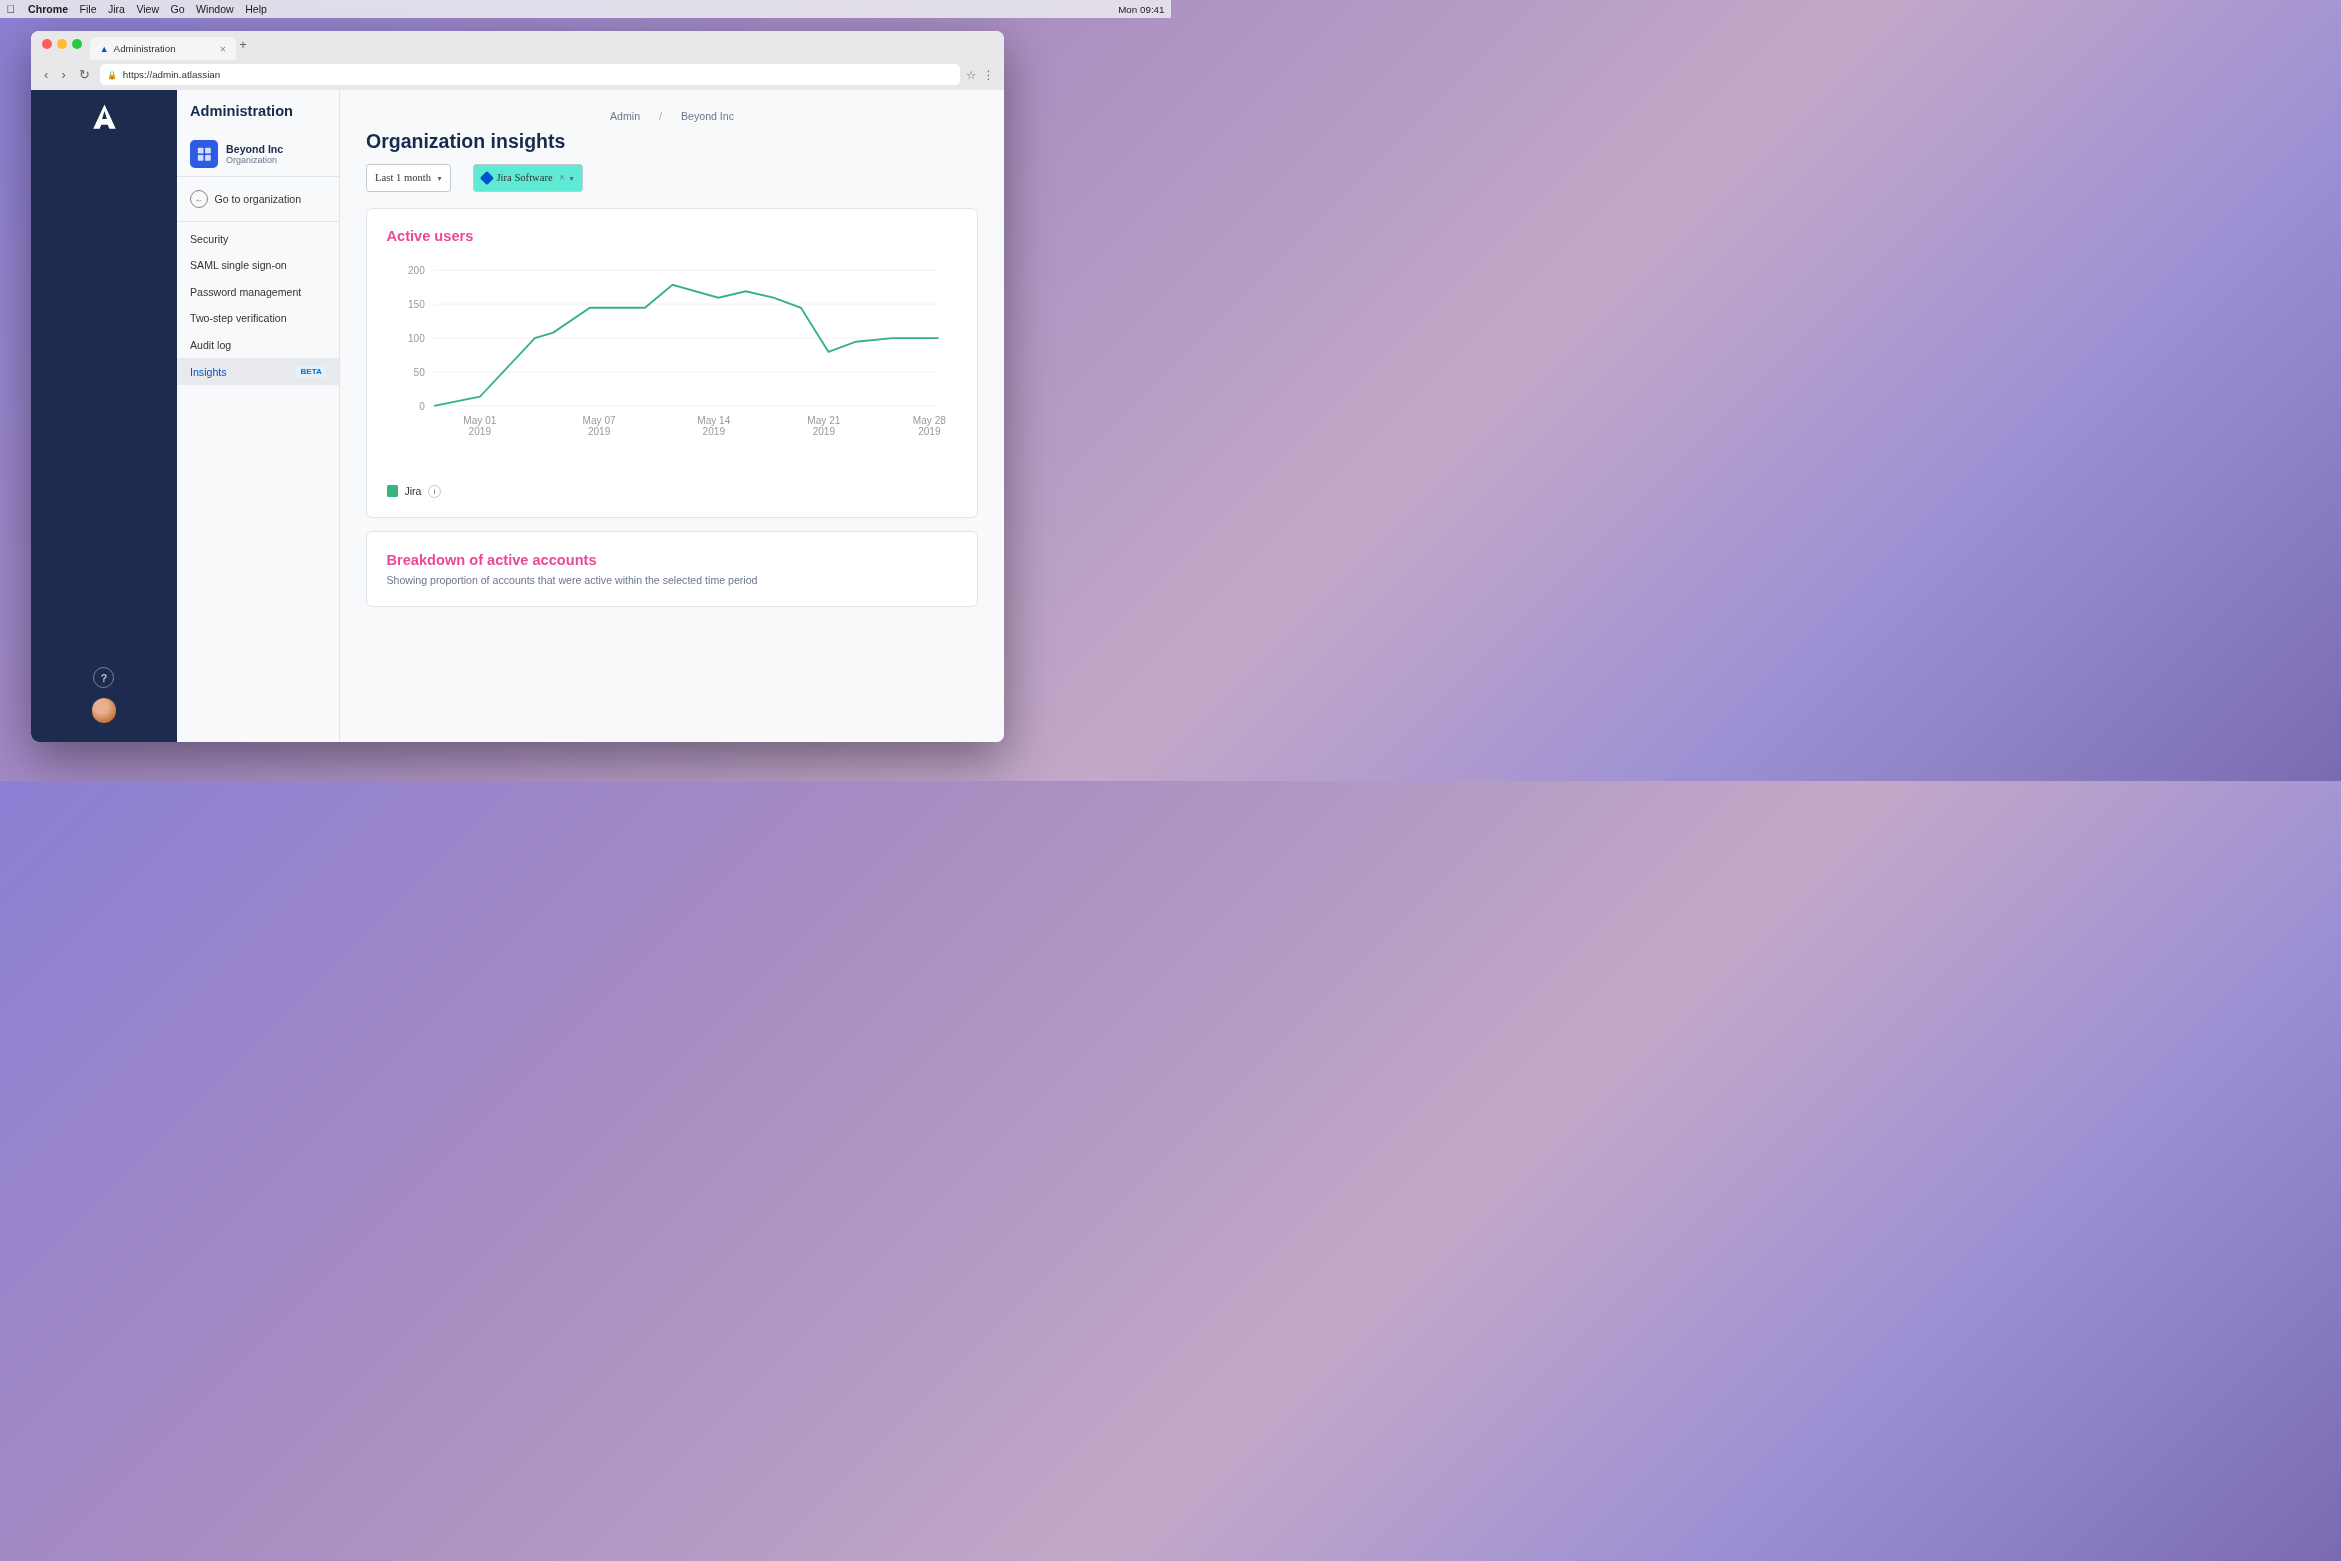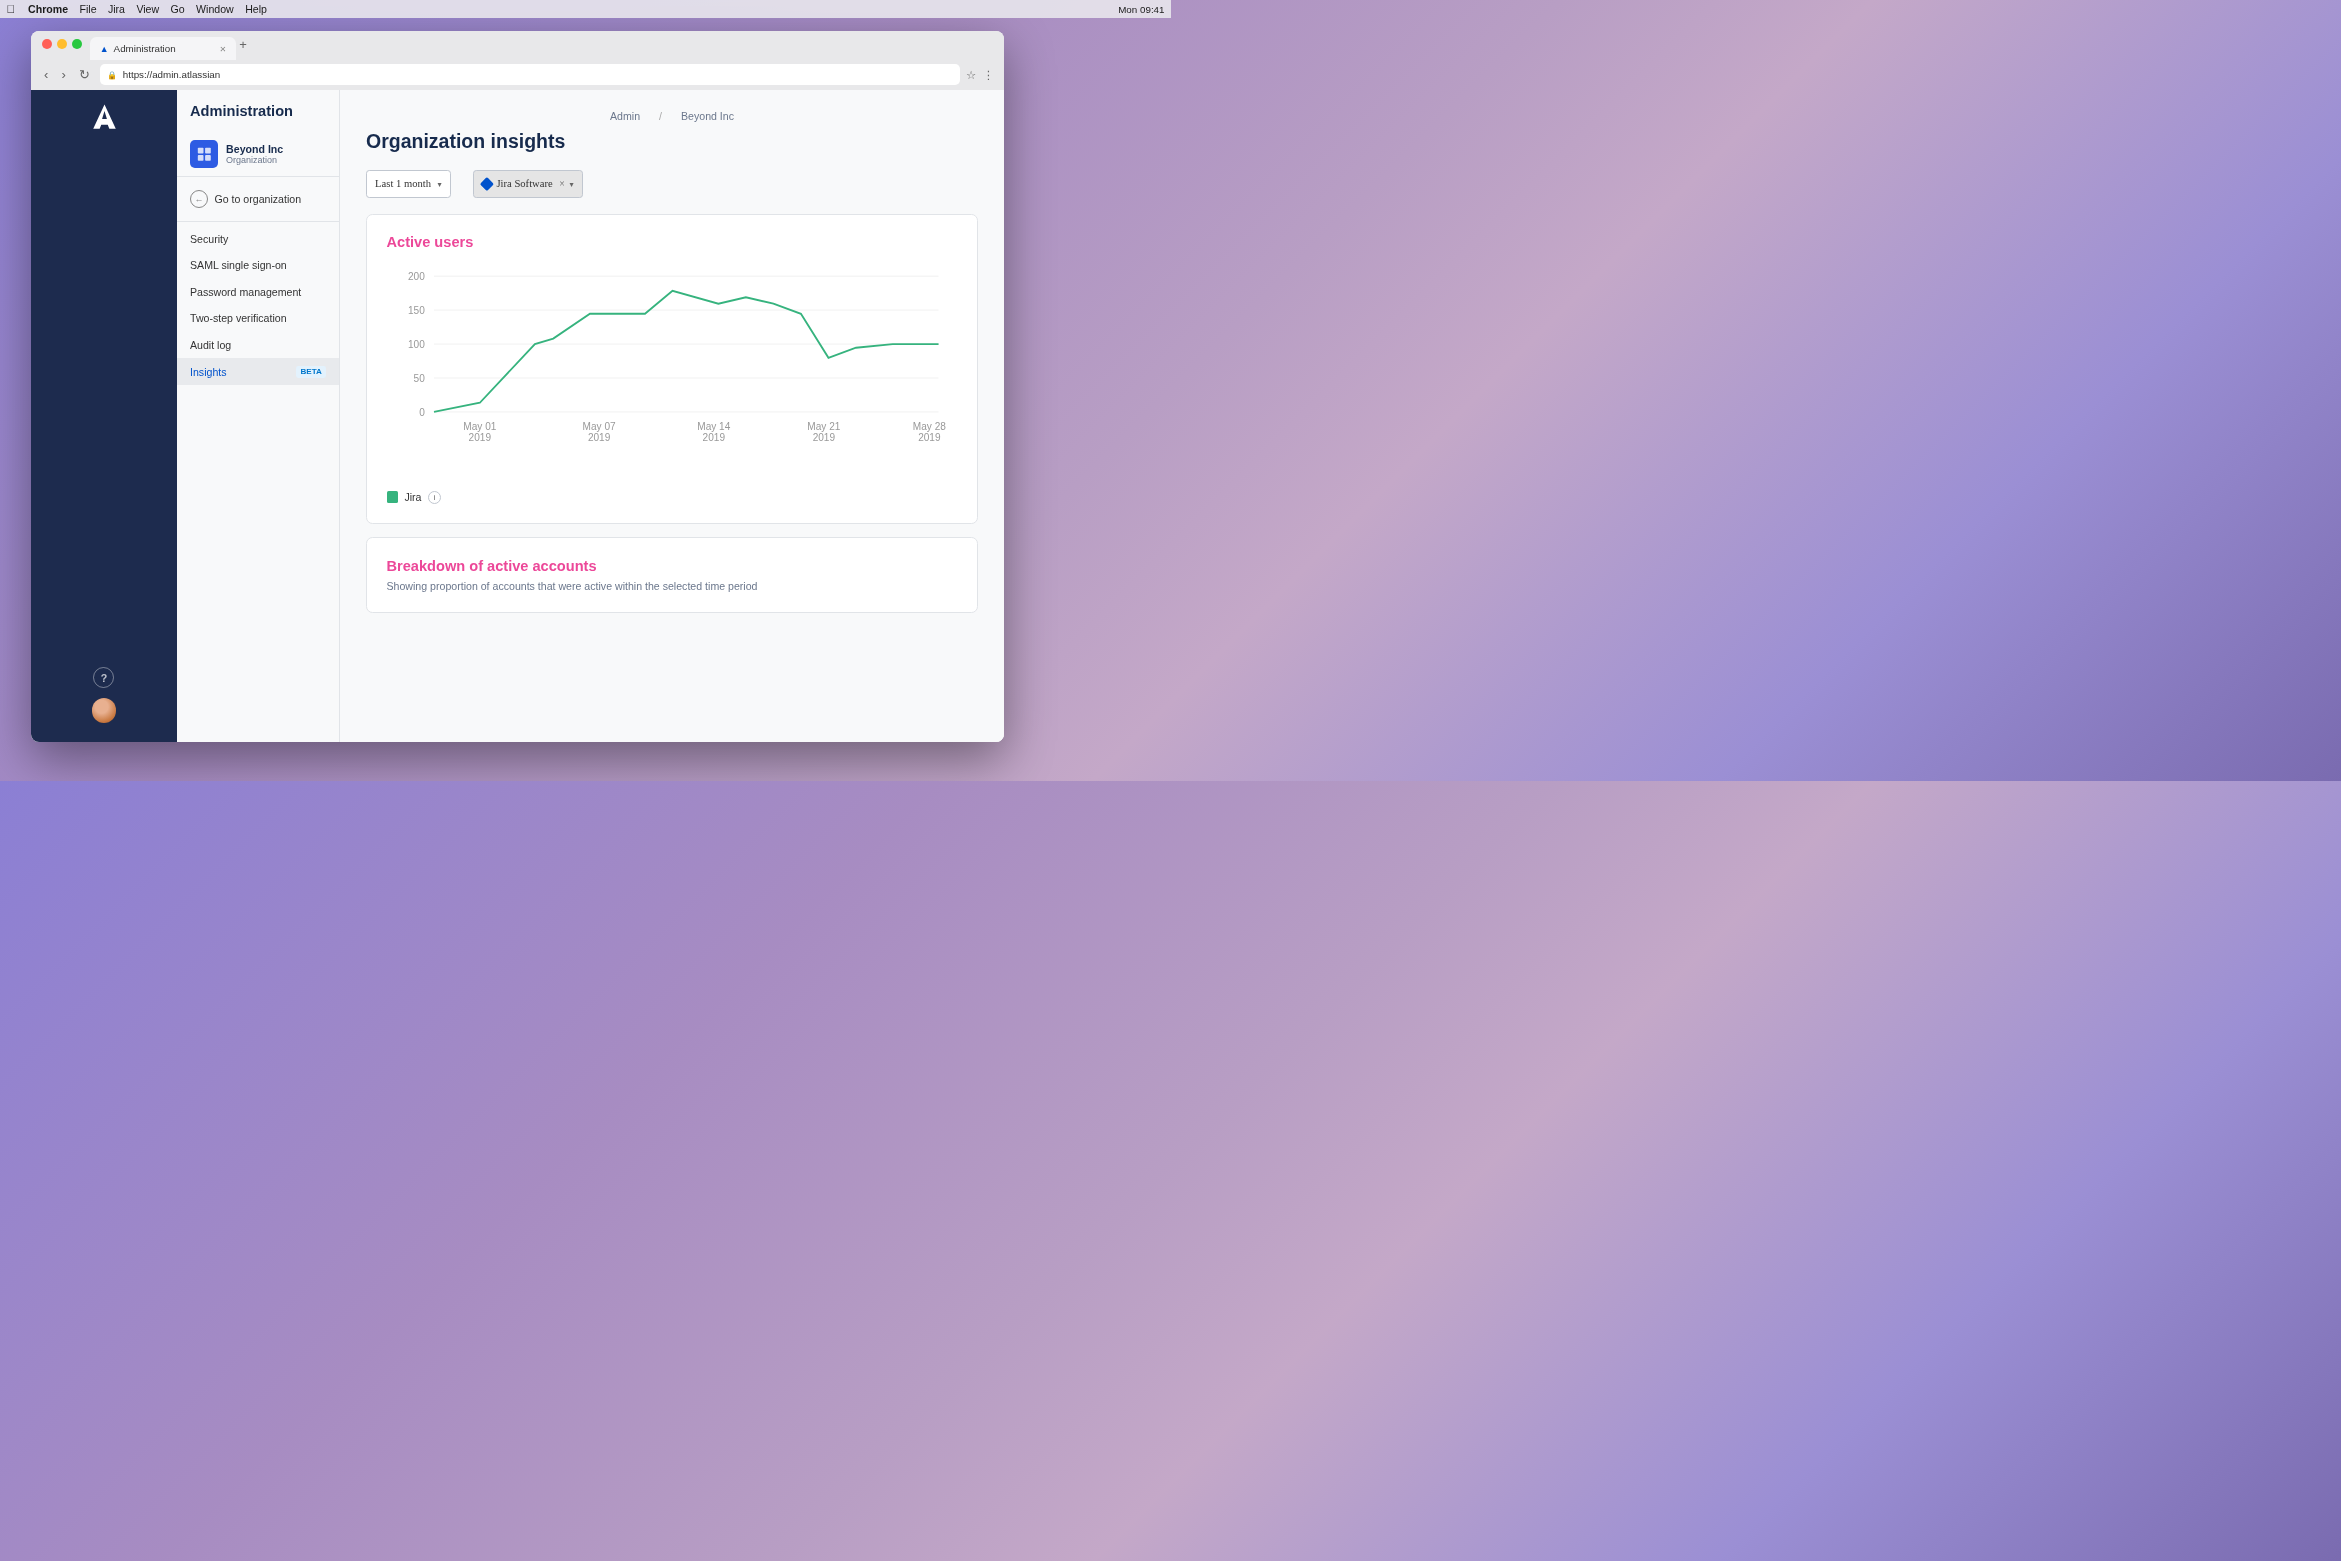--- a/index.html
+++ b/index.html
@@ -306,21 +306,21 @@
       color: #6b778c;
       margin-bottom: 8.1px;
       justify-content: center;
     }
     .breadcrumb-sep { color: #aaa; }
     .breadcrumb-link { color: #6b778c; cursor: pointer; }
     .page-title {
       font-size: 19.5px;
       font-weight: 700;
       color: #172b4d;
-      margin-bottom: 17px;
+      margin-bottom: 11px;
     }
 
     
     .filters {
       display: flex;
       align-items: center;
       gap: 22px;
       margin-bottom: 16.3px;
       font-family: Liberation Serif, serif;
     }
@@ -335,21 +335,21 @@
       font-size: 10.6px;
       color: #333;
       gap: 6.5px;
       cursor: pointer;
     }
     .filter-chevron { color: #666; font-size: 8.1px; }
     .product-filter {
       height: 28px;
       border: 0.8px solid #c1c7d0;
       border-radius: 3.3px;
-      background: #e5e5e5;
+      background: #5eead4;
       display: flex;
       align-items: center;
       padding: 0 8.1px;
       gap: 4.9px;
       cursor: pointer;
       font-size: 10.6px;
       color: #333;
     }
     .jira-diamond {
       width: 9.8px;

